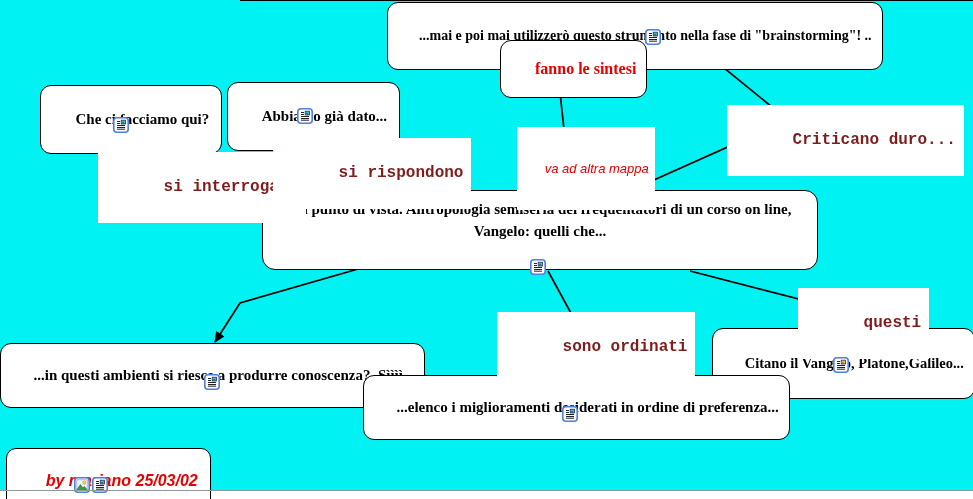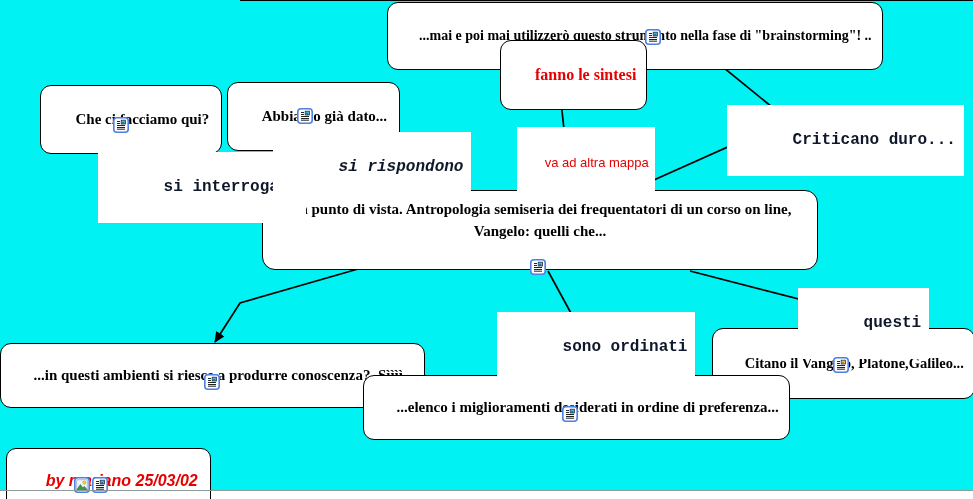--- a/index.html
+++ b/index.html
@@ -10,28 +10,28 @@
   .bottomline { position:absolute; left:0; top:490px; width:973px; height:1px; background:#8f9b9b; }
   .edges { position:absolute; left:0; top:0; pointer-events:none; }
   .edges polyline { fill:none; stroke:#000; stroke-width:1.7; }
   .concept { position:absolute; background:#fff; border:1.7px solid #000; border-radius:11px;
              padding:8px 12px; font-family:"Liberation Serif", serif; font-weight:bold;
              font-size:15px; color:#000; white-space:pre; text-align:center; }
   .fs14 { font-size:14px; padding:9px 10px; }
   .fs145 { font-size:14.5px; padding:9px 10px; }
   .main { width:556px; height:80px; box-sizing:border-box; padding:7px 4px; line-height:22px;
           border-radius:13px; white-space:nowrap; }
-  .redserif { color:#E60000; font-size:16px; padding:7px 10px; }
+  .redserif { color:#E60000; font-size:16px; padding:1px 10px; }
   .credit { color:#E60000; font-family:"Liberation Sans", sans-serif; font-style:italic;
             font-size:16px; padding:5px 12px; border-radius:10px; }
   .label { position:absolute; background:#fff; font-family:"Liberation Mono", monospace;
-           font-weight:bold; font-size:16px; color:#0f172a; padding:1px 8px; white-space:pre;
+           font-weight:bold; font-size:16px; color:#7f1d1d; padding:1px 8px; white-space:pre;
            line-height:23px; }
   .note { position:absolute; background:#fff; color:#E60000; font-family:"Liberation Sans", sans-serif;
-          font-size:13px; padding:13px 6px; white-space:pre; }
+          font-style:italic; font-size:13px; padding:19px 6px; white-space:pre; }
   .icon { position:absolute; width:16px; height:16px; display:block; }
   .icon svg { display:block; }
 </style>
 </head>
 <body>
 
 <div id="stage">
   <div id="map">
 
     <div class="topline"></div>
@@ -84,21 +84,21 @@
       <span>...elenco i miglioramenti desiderati in ordine di preferenza...</span>
     </div>
 
     <div class="concept credit" style="left:6px; top:448px;">
       <span>by mariano 25/03/02</span>
     </div>
 
     <div class="label" style="left:98px; top:152px;">
       <span>si interrogano</span>
     </div>
-    <div class="label" style="left:273px; top:132px;font-style:italic;">
+    <div class="label" style="left:273px; top:138px;">
       <span>si rispondono</span>
     </div>
     <div class="note" style="left:517px; top:127px;">
       <span>va ad altra mappa</span>
     </div>
     <div class="label" style="left:727px; top:105px;">
       <span>Criticano duro...</span>
     </div>
     <div class="label" style="left:497px; top:312px;">
       <span>sono ordinati</span>

